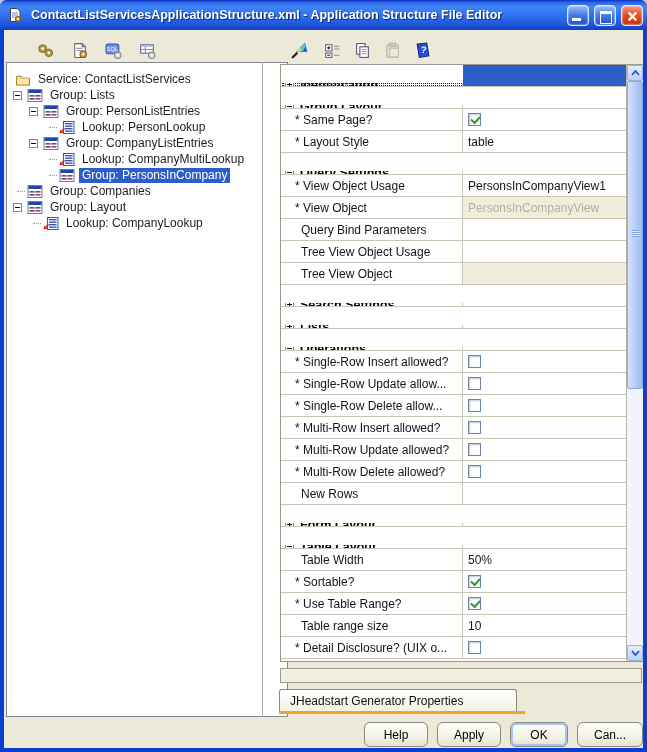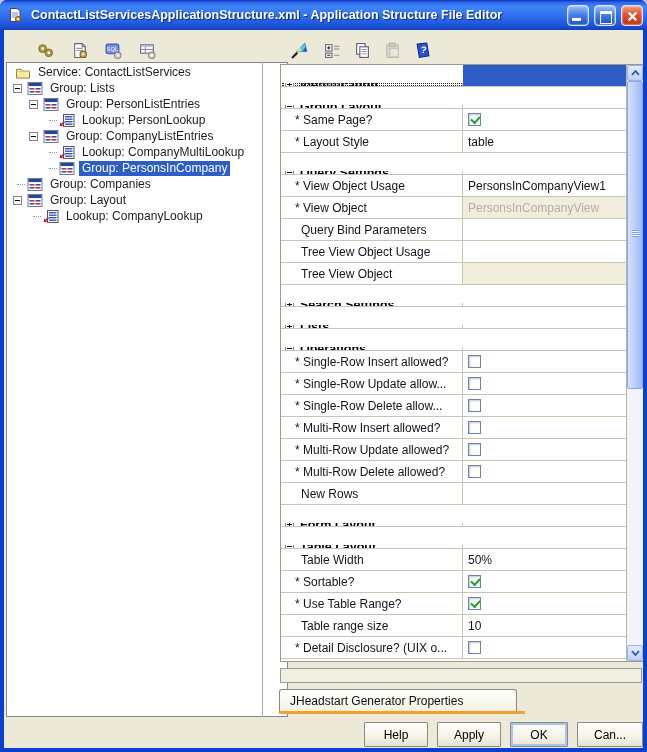--- a/index.html
+++ b/index.html
@@ -17,21 +17,21 @@
   .winbtn.close{background:linear-gradient(180deg,#f2a088 0%,#e3502c 45%,#c23310 100%);}
   .winbtn svg{position:absolute;left:5px;top:5px;}
   .winbtn.minimize::after{content:'';position:absolute;left:4px;bottom:4px;width:9px;height:3px;background:#fff;}
   .winbtn.maximize::after{content:'';position:absolute;left:5px;top:5px;width:10px;height:9px;border:1px solid #fff;border-top:3px solid #fff;}
   
   .win-body{position:absolute;left:4px;top:30px;width:639px;height:718px;background:#ece9d8;overflow:hidden;}
   
   .tbtn{position:absolute;top:8px;width:26px;height:25px;border:1px solid transparent;display:flex;align-items:center;justify-content:center;}
   .tbtn svg{width:17px;height:17px;}
   
-  .tree-panel{position:absolute;left:2px;top:32px;width:282px;height:655px;background:#fff;border:1px solid #82868e;padding-top:1px;overflow:hidden;}
+  .tree-panel{position:absolute;left:2px;top:32px;width:282px;height:655px;background:#fff;border:1px solid #82868e;padding-top:8px;overflow:hidden;}
   .splitter{position:absolute;left:258px;top:32px;width:1px;height:655px;background:#a8acb8;}
   .t-row{height:16px;display:flex;align-items:center;white-space:nowrap;font-size:12px;color:#1c1c24;}
   .t-exp{width:9px;height:9px;border:1px solid #848484;background:#fff;position:relative;margin-right:5px;flex:0 0 9px;}
   .t-exp::before{content:'';position:absolute;left:1px;right:1px;top:3px;height:1px;background:#000;}
   .t-stub{width:8px;height:1px;border-top:1px dotted #9a9a9a;margin-right:2px;flex:0 0 8px;}
   .t-icon{width:16px;height:13px;margin-right:4px;flex:0 0 16px;}
   .t-icon svg{width:16px;height:13px;display:block;}
   .t-label{padding:0 3px;line-height:15px;}
   .t-label.sel{background:#2d5ec8;color:#fff;}
   
@@ -62,21 +62,21 @@
     background:linear-gradient(90deg,#d6e2fd,#b2c8f6 60%,#a0baf2);}
   .sgrip{position:absolute;left:4px;top:148px;width:7px;height:7px;
     background:repeating-linear-gradient(180deg,#7fa0e0 0 1px,#eef4ff 1px 2px);}
   
   .desc-box{position:absolute;left:276px;top:638px;width:362px;height:15px;background:#f1efe0;border:1px solid #9b9a8b;}
   .tab{position:absolute;left:275px;top:659px;height:22px;min-width:238px;padding:0 10px;
     background:linear-gradient(180deg,#ffffff,#f4f1e2);border:1px solid #8a897a;border-bottom:none;border-radius:3px 3px 0 0;
     font-size:12px;color:#101010;display:flex;align-items:center;}
   .tab-underline{position:absolute;left:275px;top:681px;width:246px;height:3px;background:#f0a22c;}
   
-  .xpbtn{position:absolute;top:692px;height:25px;border:1px solid #8a8a7e;border-radius:1px;font-size:12px;color:#000;
+  .xpbtn{position:absolute;top:692px;height:25px;border:1px solid #8a8a7e;border-radius:6px;font-size:12px;color:#000;
     background:linear-gradient(180deg,#fefefb 0%,#f4f2e6 60%,#e6e3d1 100%);display:flex;align-items:center;justify-content:center;
     font-family:"Liberation Sans",sans-serif;}
   .xpbtn.default{box-shadow:inset 0 0 0 2px #a9c4ef;}
 </style>
 </head>
 <body>
 
 <div class="window">
   <div class="titlebar">
     <span class="title-icon"><svg viewBox="0 0 16 16">

